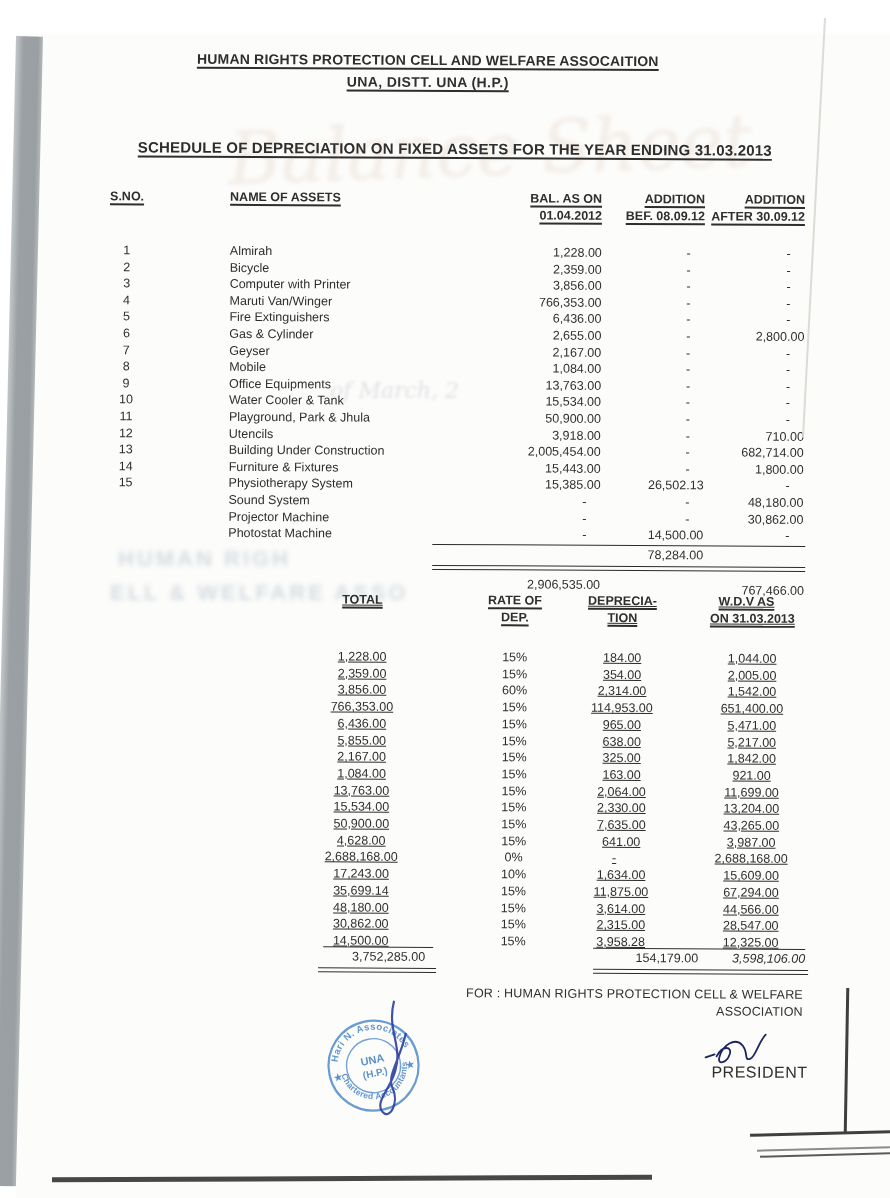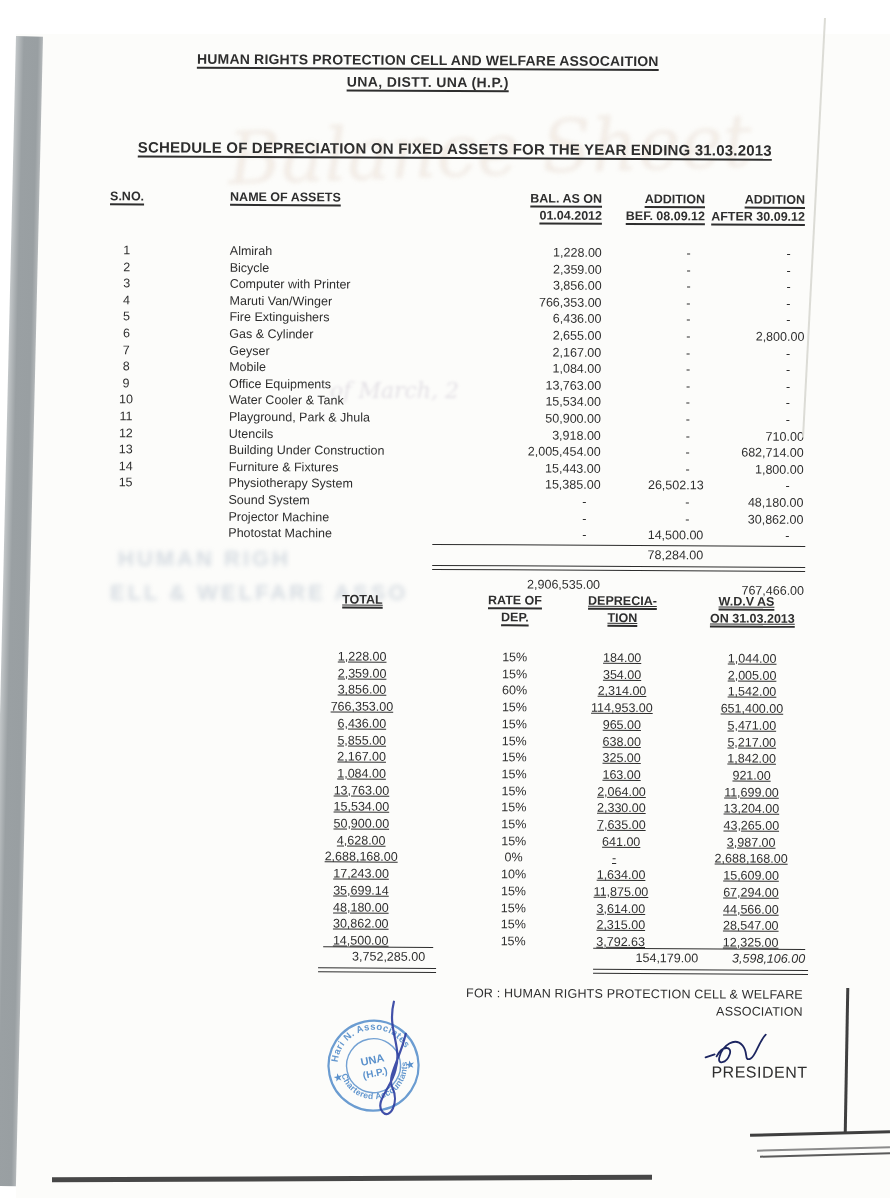--- a/index.html
+++ b/index.html
@@ -384,21 +384,21 @@
           </tr>
           <tr>
             <td class="c-total">30,862.00</td>
             <td class="c-rate">15%</td>
             <td class="c-dep">2,315.00</td>
             <td class="c-wdv">28,547.00</td>
           </tr>
           <tr>
             <td class="c-total">14,500.00</td>
             <td class="c-rate">15%</td>
-            <td class="c-dep">3,792.63</td>
+            <td class="c-dep">3,958.28</td>
             <td class="c-wdv">12,325.00</td>
           </tr>
         </tbody>
     </table>
 
     <div class="rule" style="left:325px;top:947px;width:110px;"></div>
     <div class="rule" style="left:595px;top:947px;width:212px;"></div>
     <div class="tot" style="left:305px;top:950px;width:122px;">3,752,285.00</div>
     <div class="tot" style="left:580px;top:950px;width:120px;text-align:right;">154,179.00</div>
     <div class="tot" style="left:700px;top:950px;width:107px;font-style:italic;">3,598,106.00</div>

